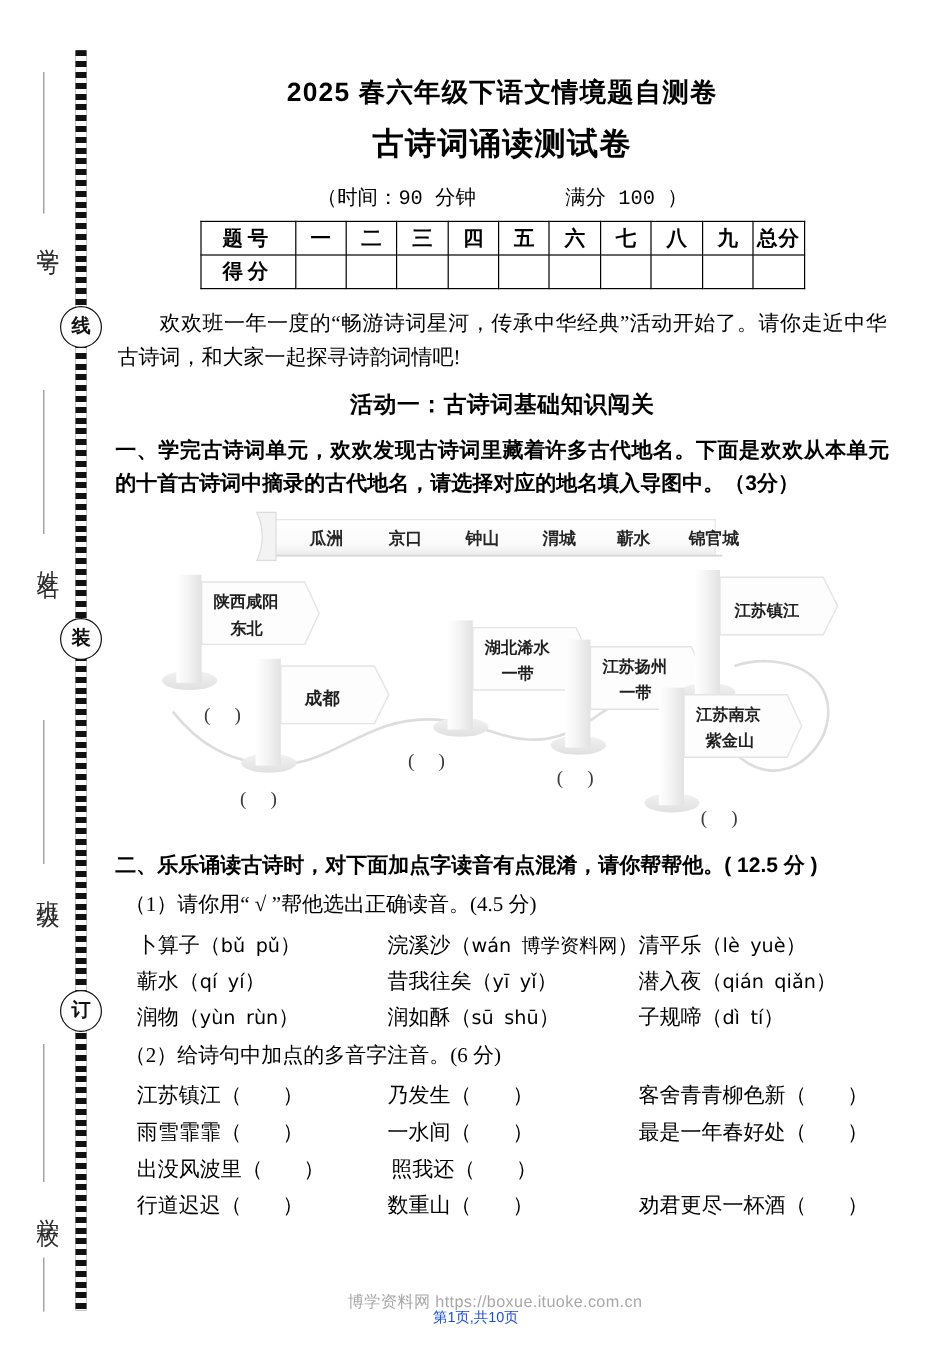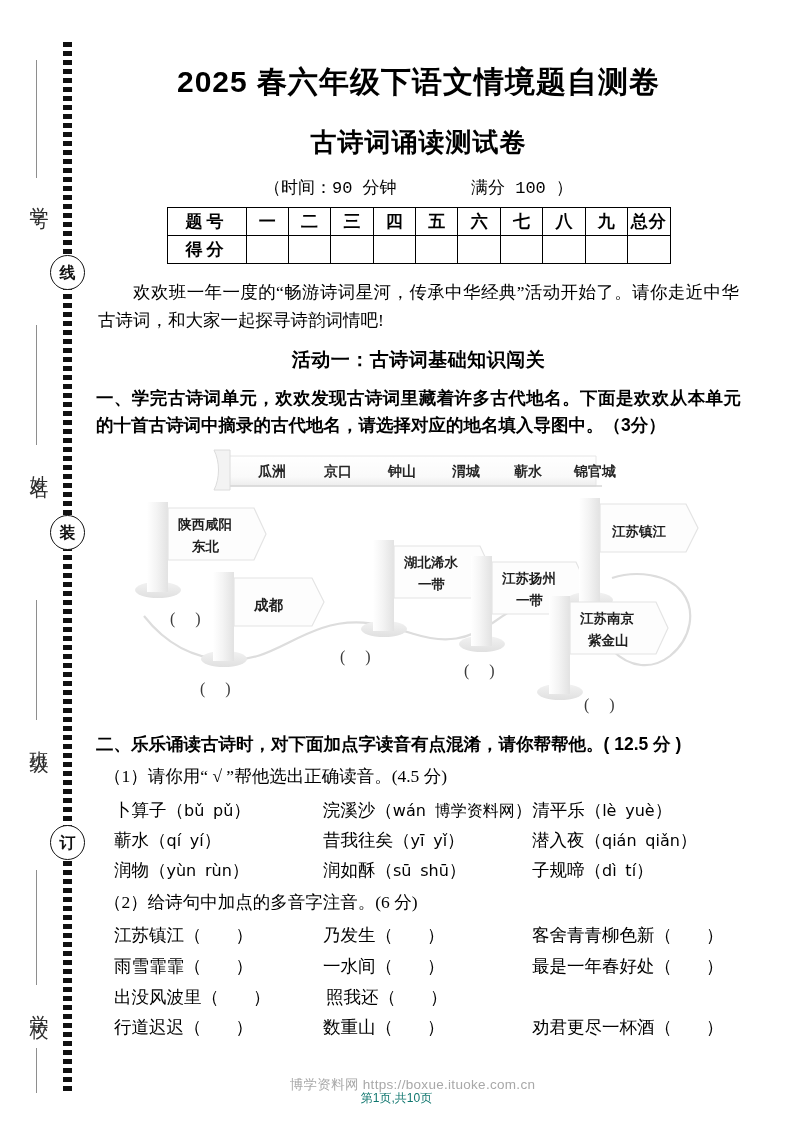--- a/index.html
+++ b/index.html
@@ -92,34 +92,34 @@
   .content {
     position: absolute;
     left: 96px;
     top: 0;
     width: 645px;
     height: 1122px;
   }
 
   .title-main {
     text-align: center;
-    font-size: 30px;
+    font-size: 22px;
     font-weight: bold;
     font-family: "Liberation Sans", sans-serif;
     letter-spacing: 1px;
     margin-top: 62px;
     white-space: nowrap;
   }
   .title-sub {
     text-align: center;
     font-size: 26px;
     font-weight: bold;
     font-family: Liberation Mono, monospace;
     letter-spacing: 1px;
-    margin-top: 22px;
+    margin-top: 10px;
   }
   .exam-meta {
     text-align: center;
     font-size: 17px;
     margin-top: 16px;
     font-family: Liberation Mono, monospace;
   }
   .exam-meta .gap { display: inline-block; width: 54px; }
 
   
@@ -220,21 +220,21 @@
     font-family: "Liberation Sans", sans-serif;
     letter-spacing: 0.3px;
   }
   .page-footer {
     position: absolute;
     left: 0;
     top: 1090px;
     width: 793px;
     text-align: center;
     font-size: 12px;
-    color: #0f766e;
+    color: #1d4ed8;
     font-family: "Liberation Sans", sans-serif;
   }
 </style>
 </head>
 <body>
 
 <div id="page">
 
   <div class="seal-strip">
     <div class="seal-dashline"></div>

